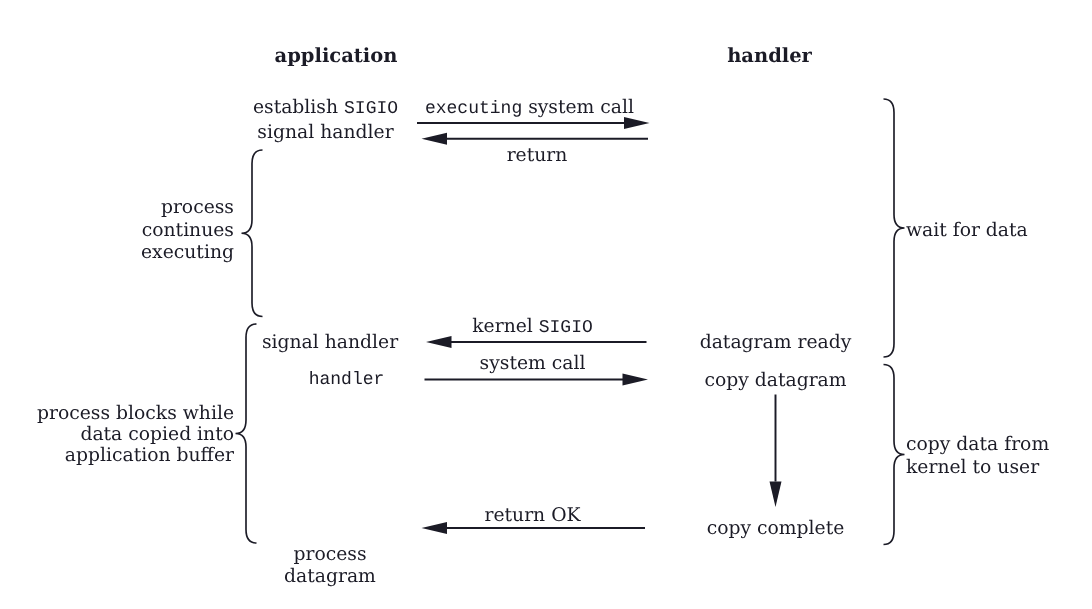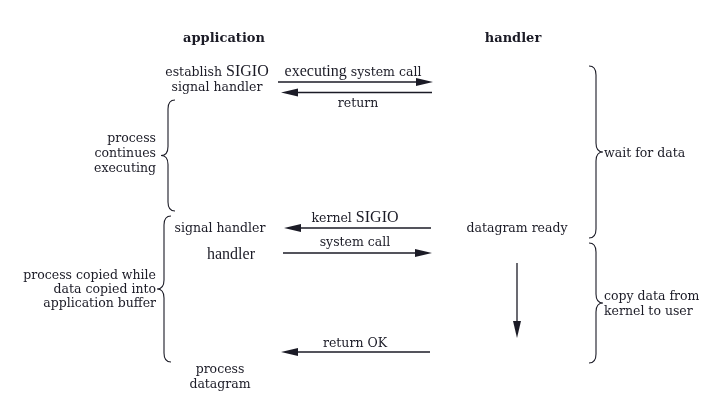--- a/index.html
+++ b/index.html
@@ -17,21 +17,21 @@
   .t {
     position: absolute;
     font-size: 12.5px;
     line-height: 15px;
     white-space: nowrap;
     color: var(--ink);
   }
   .center { transform: translateX(-50%); text-align: center; }
   .rightal { transform: translateX(-100%); text-align: right; }
   .bold { font-weight: bold; font-size: 13px; }
-  .mono { font-family: Liberation Serif, serif; font-size: 16px; }
+  .mono { font-family: Liberation Mono, monospace; font-size: 12px; }
   .tight { line-height: 14px; }
   .blk { display: block; }
   .stroke { stroke: var(--ink); stroke-width: 1.3; fill: none; }
   .brace { stroke: var(--ink); stroke-width: 1.1; fill: none; }
   .head { fill: var(--ink); stroke: none; }
 </style>
 </head>
 <body>
 
 <div class="canvas">
@@ -88,41 +88,43 @@
   <div class="t rightal" style="left:156px; top:130px;">
     <span class="blk">process</span>
     <span class="blk">continues</span>
     <span class="blk">executing</span>
   </div>
 
   <div class="t center" style="left:220px; top:220px;">signal handler</div>
   <div class="t center mono" style="left:231px; top:246px;">handler</div>
 
   <div class="t rightal tight" style="left:156px; top:268px;">
-    <span class="blk">process copied while</span>
+    <span class="blk">process blocks while</span>
     <span class="blk">data copied into</span>
     <span class="blk">application buffer</span>
   </div>
 
   <div class="t center" style="left:220px; top:361px;">
     <span class="blk">process</span>
     <span class="blk">datagram</span>
   </div>
 
   <div class="t center" style="left:353px; top:63px;"><span class="mono">executing</span><span> system call</span></div>
 
   <div class="t center" style="left:358px; top:95px;">return</div>
 
   <div class="t center" style="left:355px; top:209px;"><span>kernel </span><span class="mono">SIGIO</span></div>
 
   <div class="t center" style="left:355px; top:234px;">system call</div>
 
   <div class="t center" style="left:355px; top:335px;">return OK</div>
 
   <div class="t center" style="left:517px; top:220px;">datagram ready</div>
+  <div class="t center" style="left:517px; top:245px;">copy datagram</div>
+  <div class="t center" style="left:517px; top:344px;">copy complete</div>
 
   <div class="t" style="left:604px; top:145px;">wait for data</div>
   <div class="t" style="left:604px; top:288px;">
     <span class="blk">copy data from</span>
     <span class="blk">kernel to user</span>
   </div>
 
 </div>
 
 </body></html>

